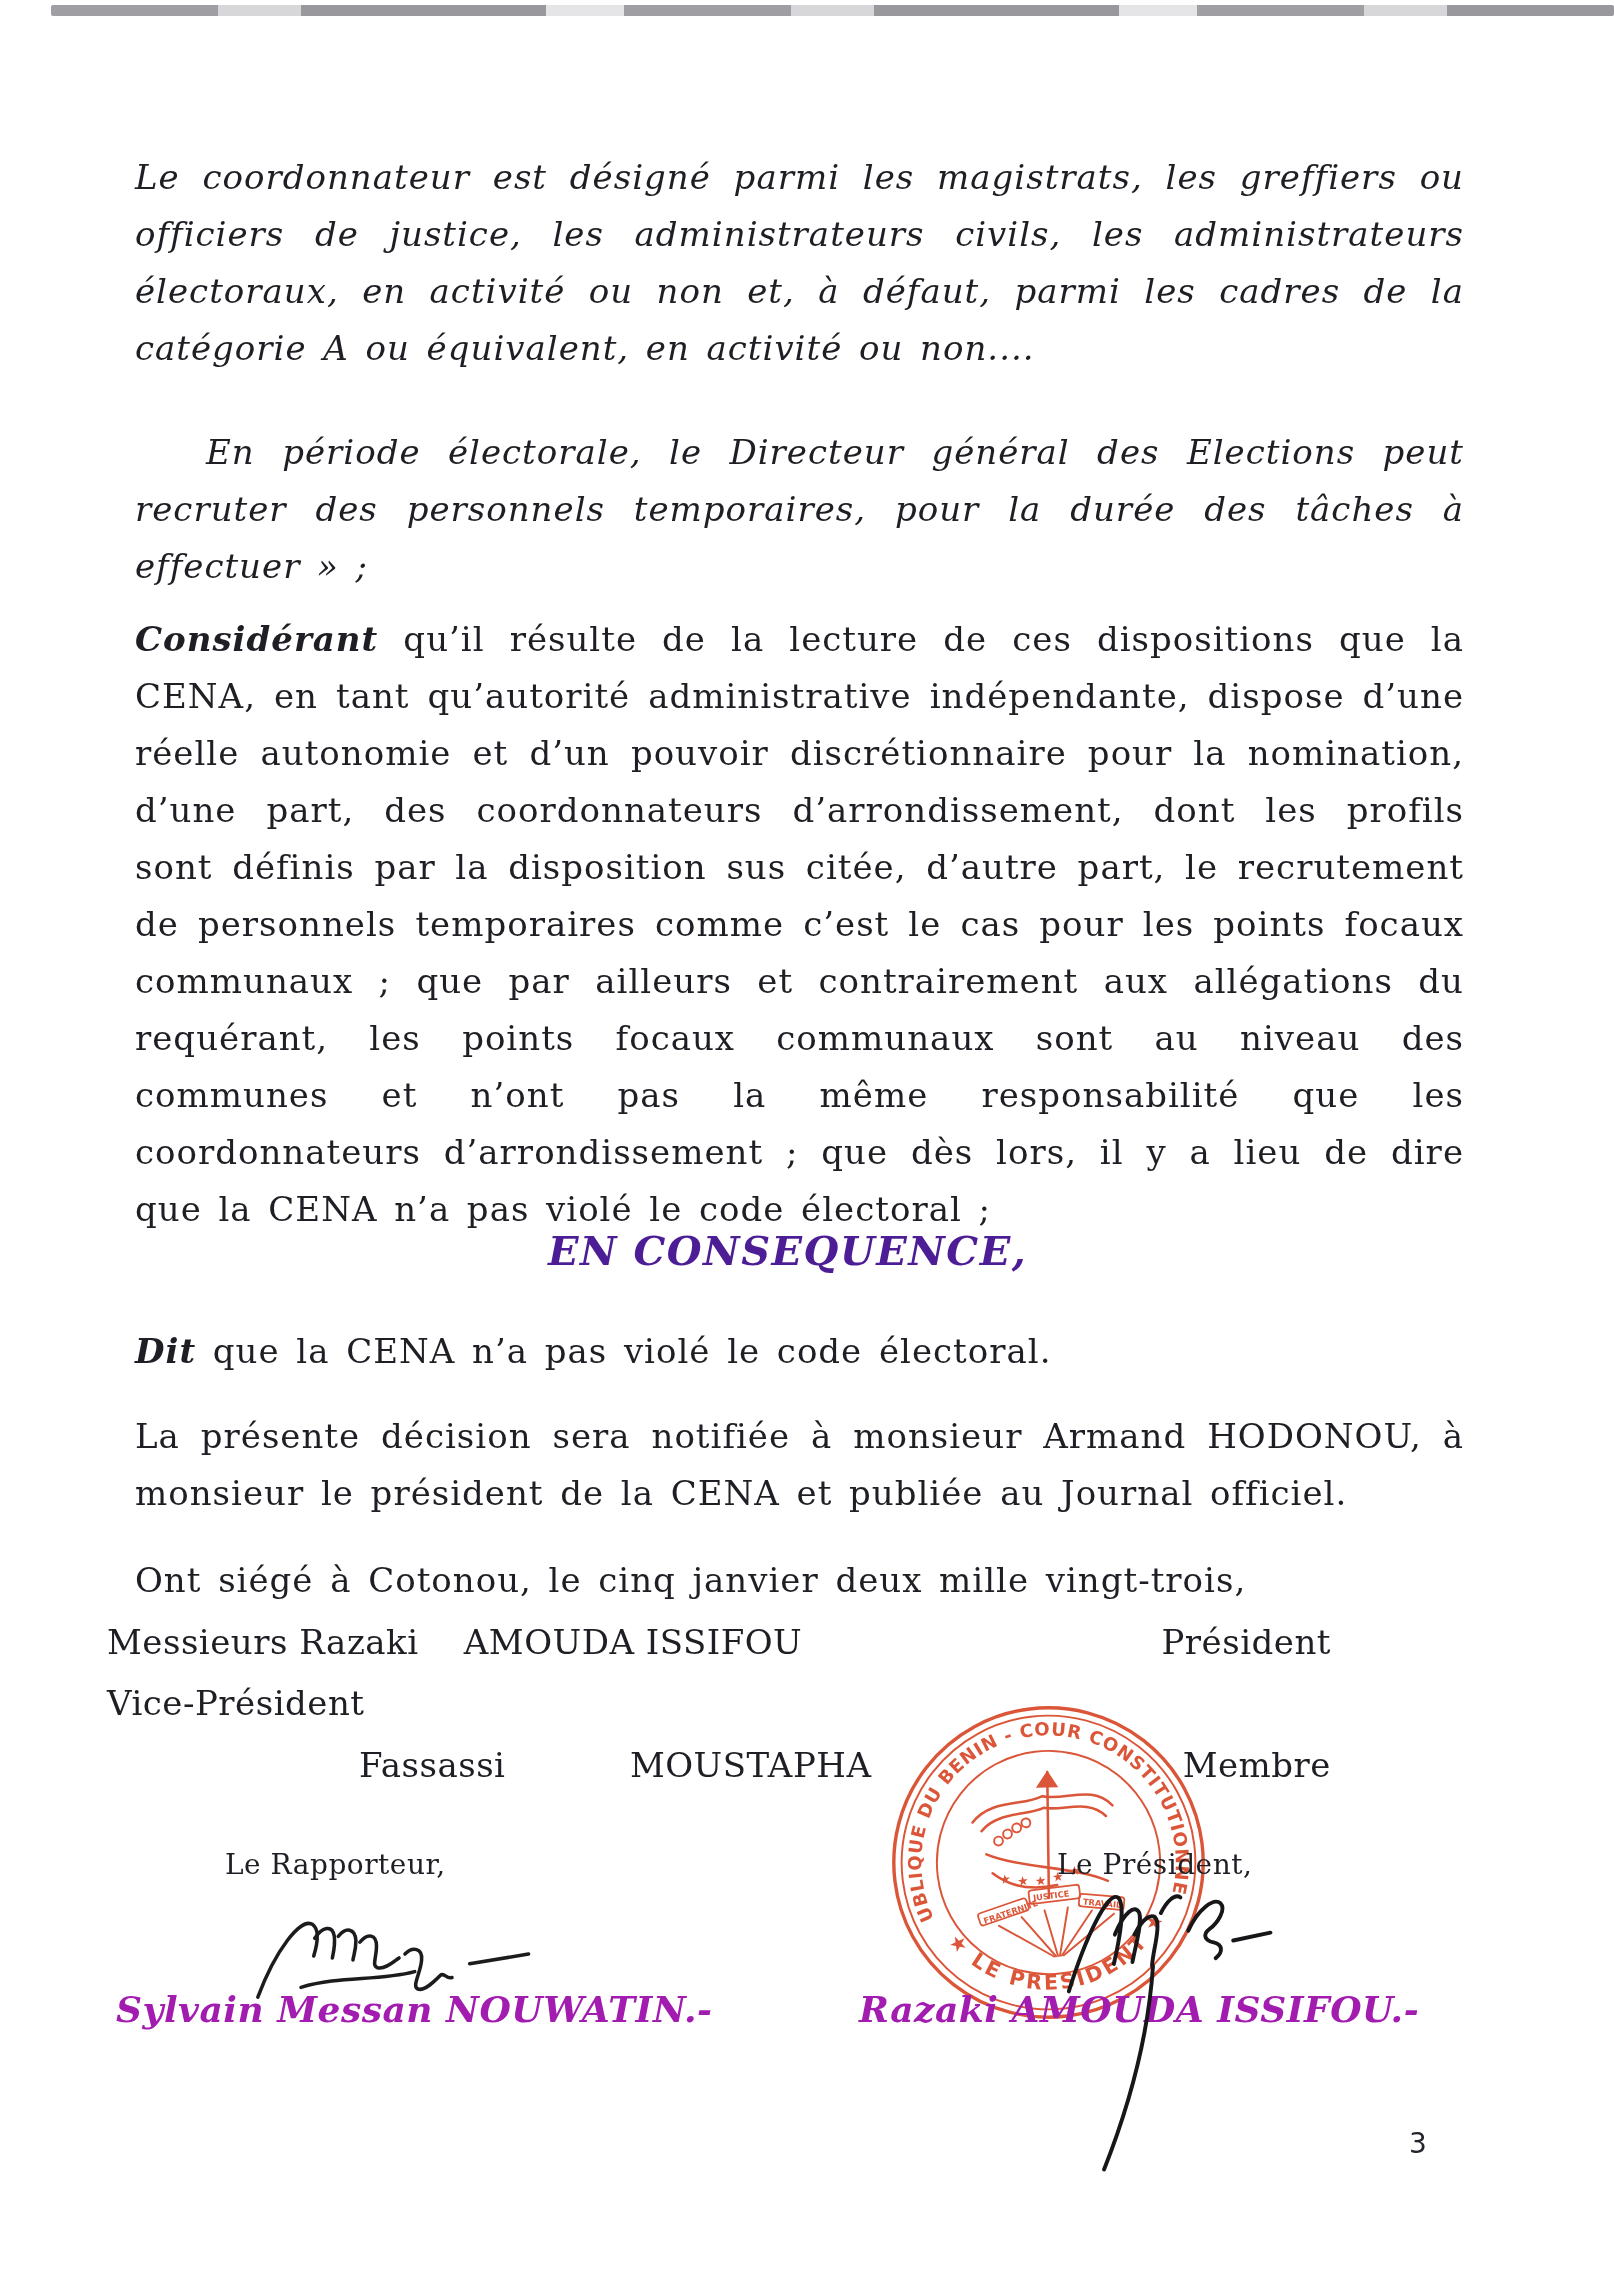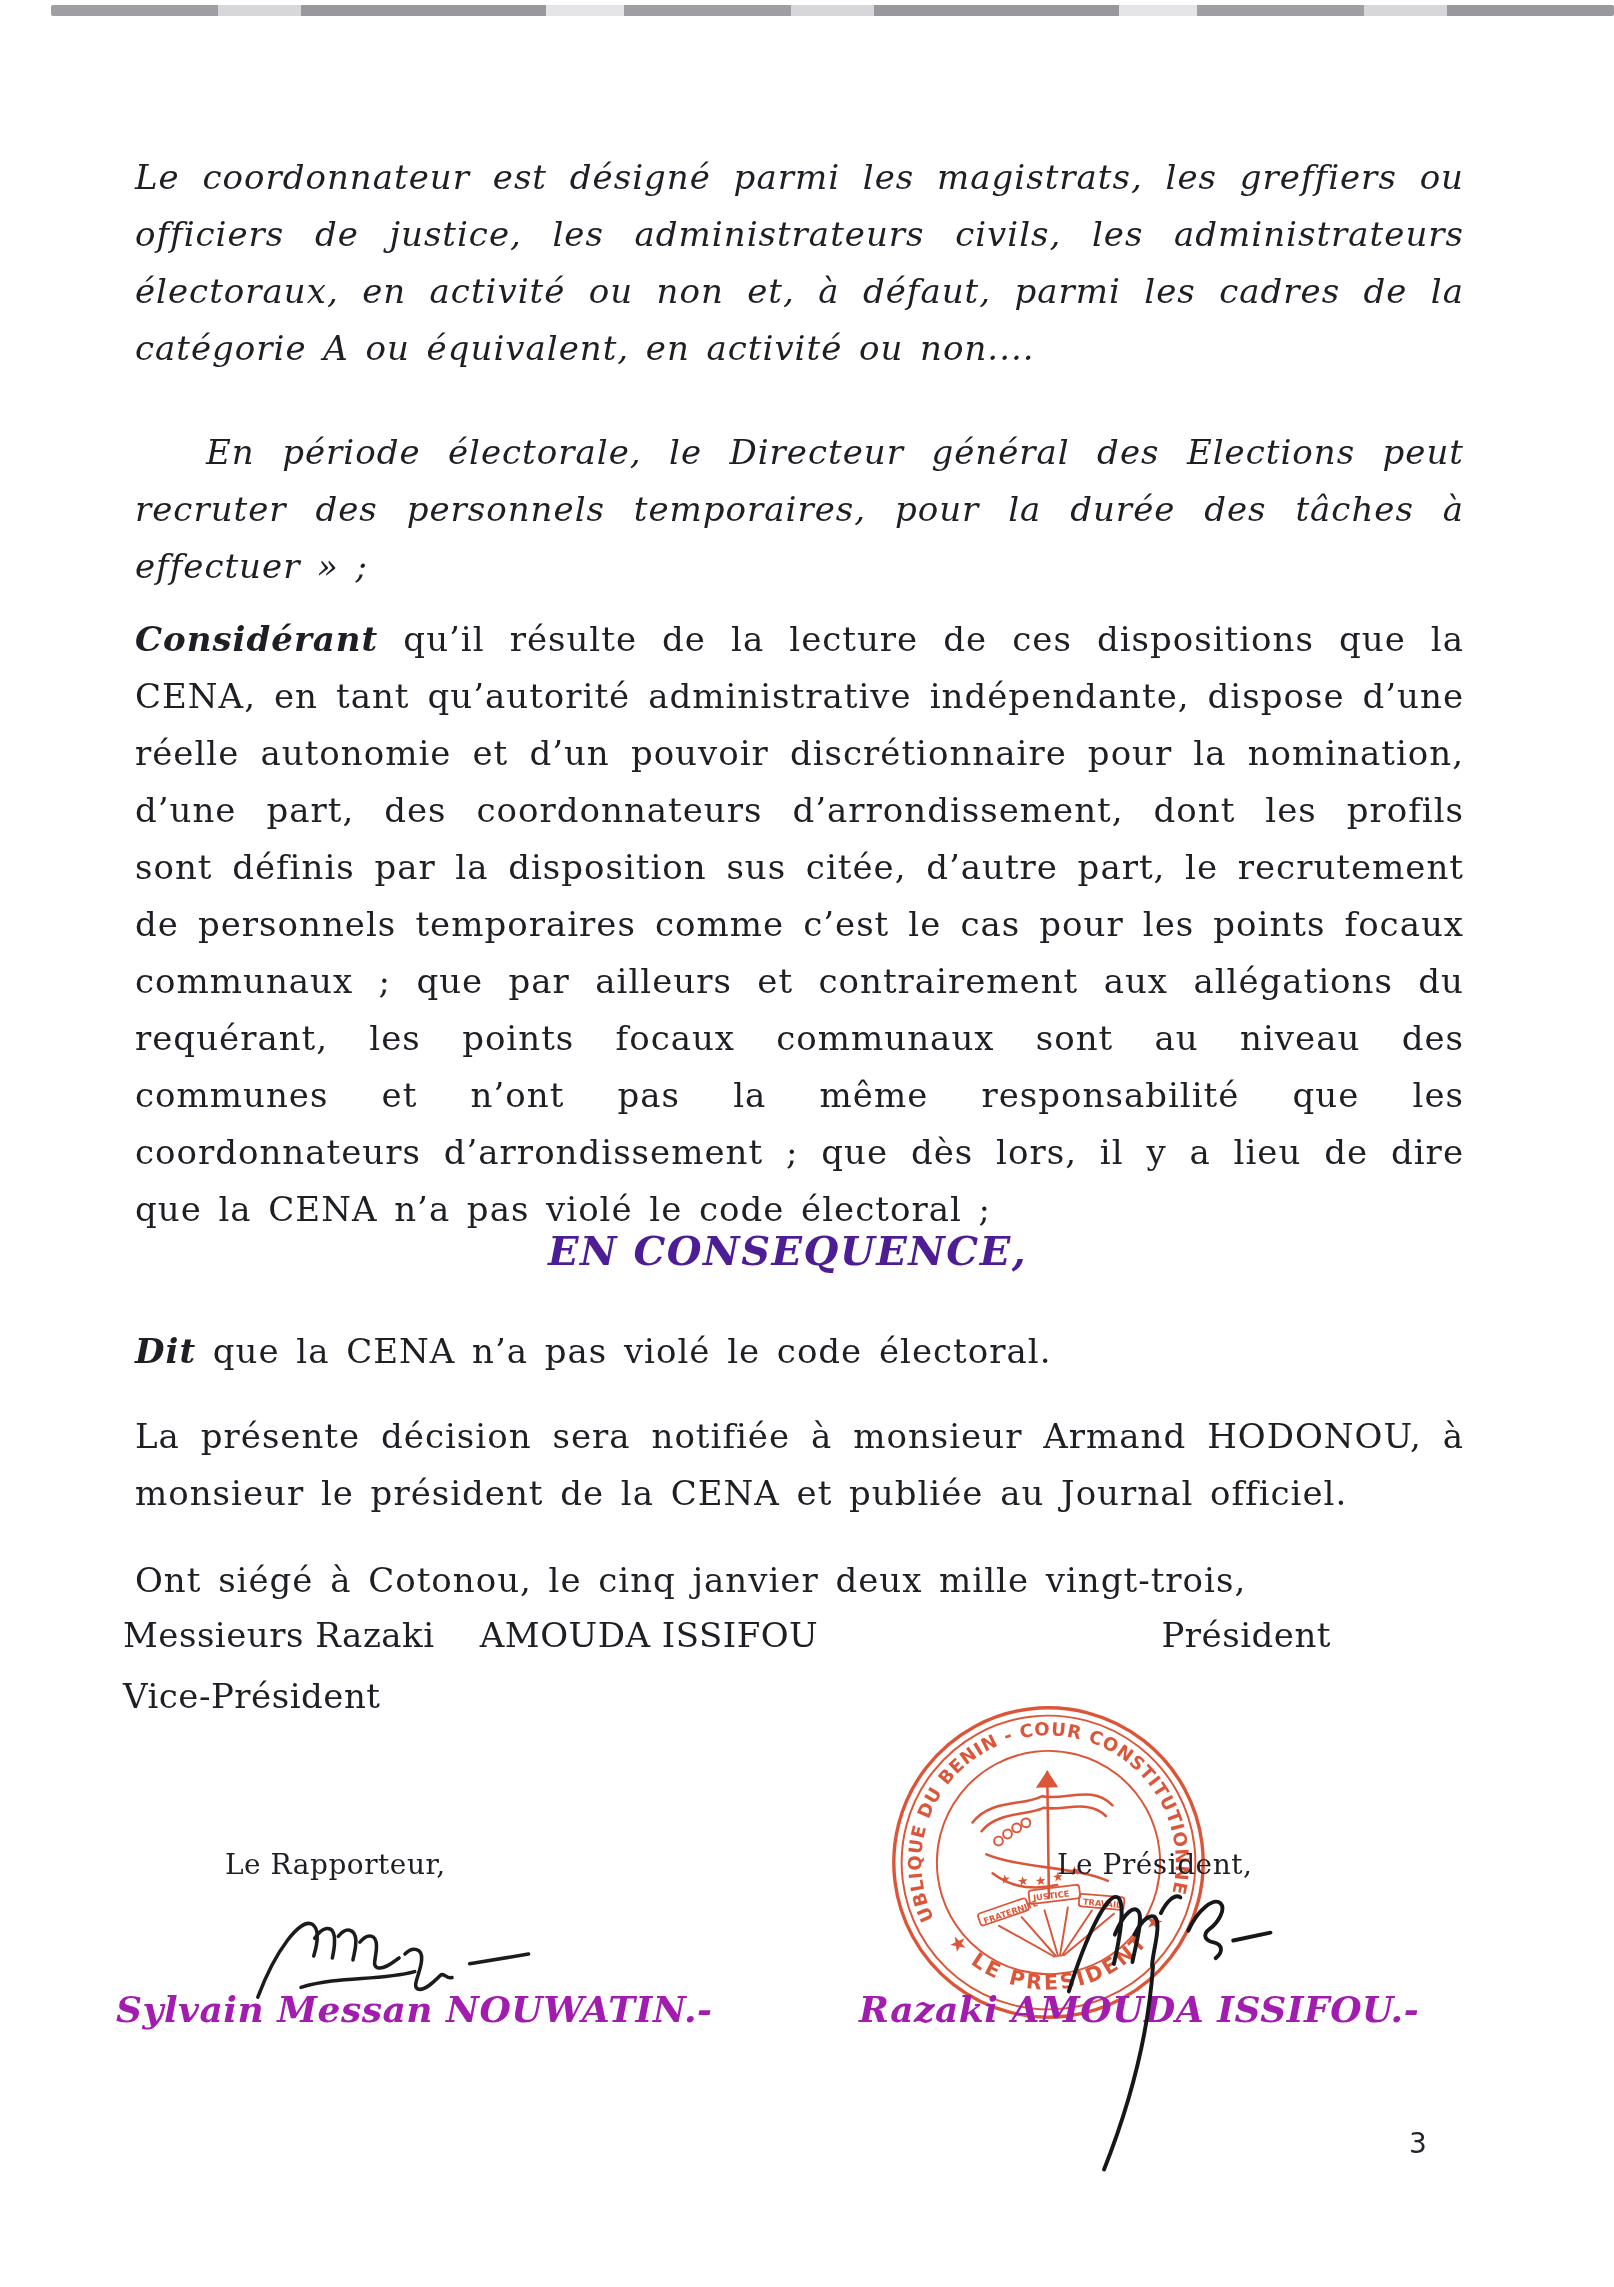--- a/index.html
+++ b/index.html
@@ -30,22 +30,22 @@
   .boldital{font-style:italic;font-weight:400;}
   .indent{text-indent:71px;}
   .lead{font-style:italic;font-weight:700;}
   .heading{
     position:absolute;left:123px;width:1329px;margin:0;
     top:1227px;
     font-size:40px;font-style:italic;font-weight:700;
     letter-spacing:1.5px;text-align:center;color:#4c1d95;
   }
   .member-row{
-    position:absolute;left:123px;right:283px;height:47px;
-    display:flex;justify-content:space-between;align-items:flex-start;
+    position:absolute;left:107px;right:283px;height:47px;
+    display:flex;justify-content:space-between;align-items:flex-end;
     font-size:34px;letter-spacing:0.5px;
   }
   .member-name{white-space:pre;}
   .member-role{white-space:pre;}
   .member-indent{padding-left:252px;}
   .sig-title{
     position:absolute;margin:0;font-size:28px;letter-spacing:0.5px;z-index:4;
   }
   .sig-name{
     position:absolute;margin:0;font-size:36px;font-weight:700;font-style:italic;
@@ -93,20 +93,24 @@
   <p class="para" id="p-notification">La présente décision sera notifiée à monsieur Armand HODONOU, à monsieur le président de la CENA et publiée au Journal officiel.</p>
 
   <p class="para" id="p-session">Ont siégé à Cotonou, le cinq janvier deux mille vingt-trois,</p>
 
   <div class="member-row" id="row-1">
     <span class="member-name">Messieurs Razaki    AMOUDA ISSIFOU</span>
     <span class="member-role">Président</span>
   </div>
   <div class="member-row" id="row-2">
     <span class="member-role">Vice-Président</span>
+  </div>
+  <div class="member-row" id="row-3">
+    <span class="member-name member-indent">Fassassi           MOUSTAPHA</span>
+    <span class="member-role">Membre</span>
   </div>
 
   <p class="sig-title" style="left:225px;top:1848px;">Le Rapporteur,</p>
   <p class="sig-title" style="left:1057px;top:1848px;">Le Président,</p>
 
   <svg class="sig-svg" style="left:250px;top:1903px;" width="304" height="103" viewBox="0 0 310 105">
     <g fill="none" stroke="#1c1c1f" stroke-width="3.6" stroke-linecap="round" stroke-linejoin="round">
       <path d="M8 96 C26 48 52 14 64 22 C72 28 68 44 65 54"></path>
       <path d="M66 36 C74 24 84 22 86 34 C87 44 85 50 84 56"></path>
       <path d="M90 34 C98 24 107 26 108 38 C108 48 106 52 105 58"></path>

